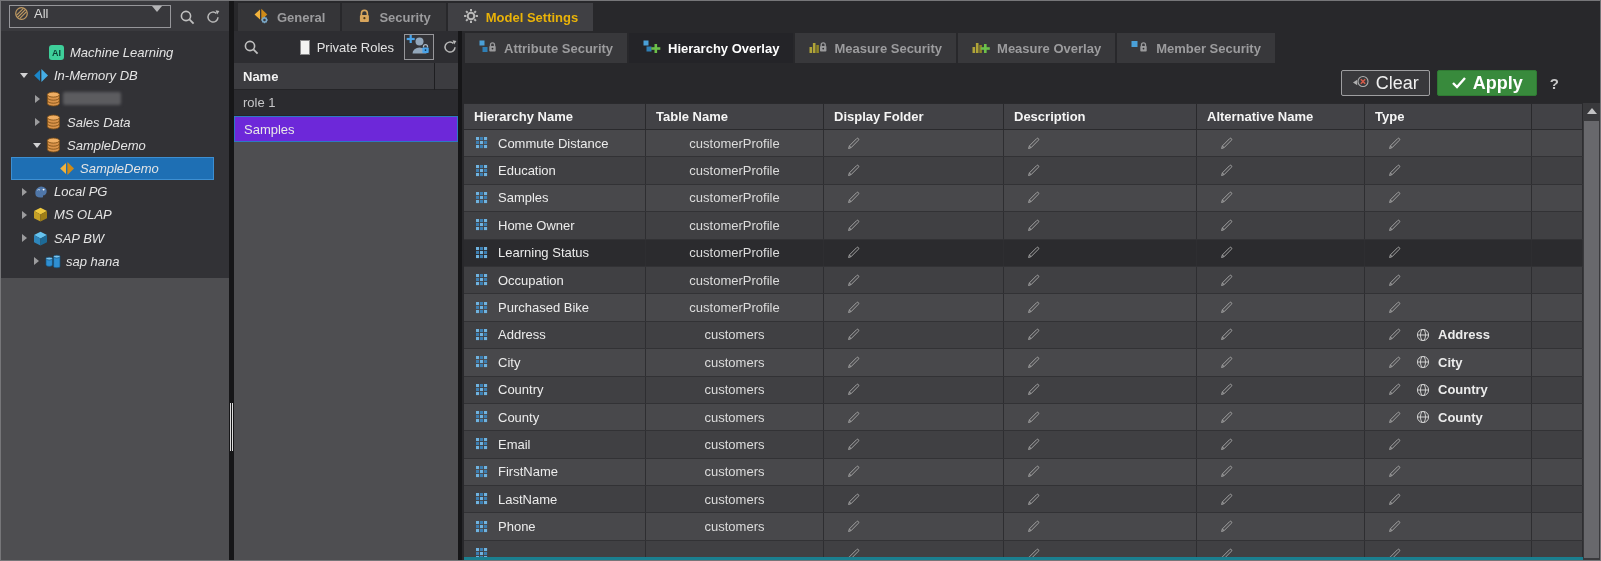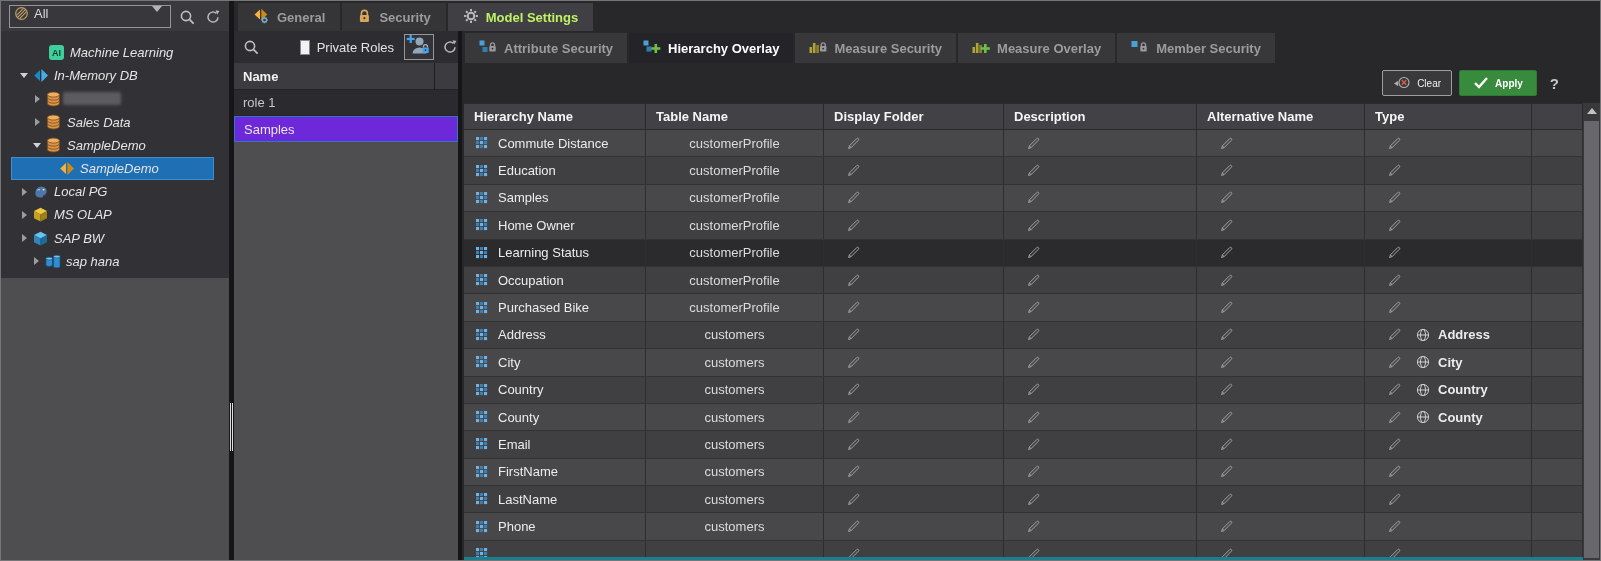--- a/index.html
+++ b/index.html
@@ -28,21 +28,21 @@
   .ai-badge{display:inline-flex;width:15px;height:15px;background:#3ecf9a;border-radius:3px;align-items:center;justify-content:center;font-size:9px;font-weight:700;color:#0c3f33;}
 
   
   .split1{position:absolute;left:228px;top:0;width:5px;height:559px;background:#161618;cursor:col-resize;}
   .grip{position:absolute;left:0;top:402px;width:5px;height:48px;display:flex;justify-content:center;gap:1px;}
   .grip i{display:block;width:1px;height:48px;background:#dcdcdc;}
   .split2{position:absolute;left:457px;top:30px;width:4px;height:529px;background:#161618;cursor:col-resize;}
   .top-strip{position:absolute;left:233px;top:0;right:0;height:30px;background:#28282b;}
   .top-tabs{position:absolute;left:4px;top:2px;height:28px;display:flex;gap:2px;}
   .ttab{height:28px;display:flex;align-items:center;gap:7px;padding:0 15px;background:#353538;color:#9c9c9e;font-size:13px;font-weight:600;cursor:pointer;}
-  .ttab.active{background:#404044;color:#bef264;font-weight:700;}
+  .ttab.active{background:#404044;color:#eab308;font-weight:700;}
 
   
   .mid-panel{position:absolute;left:233px;top:30px;width:224px;height:529px;background:#4e4e51;}
   .mid-toolbar{position:absolute;left:0;top:0;width:224px;height:32px;background:#2d2d31;display:flex;align-items:center;}
   .mid-toolbar .mticon{display:flex;align-items:center;justify-content:center;}
   .checkbox{width:15px;height:15px;background:#f2f2f2;border:1px solid #88888a;}
   .pr-label{color:#e2e2e2;font-size:13px;margin-left:7px;white-space:nowrap;}
   .add-role-btn{width:40px;height:26px;border:1px solid #96969a;background:#333337;display:flex;align-items:center;justify-content:center;margin-left:10px;cursor:pointer;}
   .roles-header{position:absolute;left:0;top:32px;width:224px;height:27px;background:#3c3c40;border-bottom:1px solid #242427;display:flex;align-items:center;}
   .roles-header span{color:#f2f2f2;font-size:13px;font-weight:700;padding-left:9px;}
@@ -51,21 +51,21 @@
   .role-row{height:26px;display:flex;align-items:center;background:#2b2b2f;color:#c6c6c8;font-size:13px;border-bottom:1px solid #242427;cursor:pointer;}
   .role-row span{padding-left:9px;}
   .role-row.selected{background:#6d28d9;color:#e8e8e8;border:1px solid #2d7ac1;}
 
   
   .right-panel{position:absolute;left:461px;top:30px;width:1139px;height:529px;background:#28282b;}
   .ov-tabs{position:absolute;left:3px;top:2px;height:30px;display:flex;gap:2px;}
   .otab{height:30px;display:flex;align-items:center;gap:7px;padding:0 14px;background:#38383b;color:#9c9c9e;font-size:13px;font-weight:600;cursor:pointer;}
   .otab.active{background:#242428;color:#ffffff;font-weight:700;}
   .ov-toolbar{position:absolute;left:0;top:32px;width:1139px;height:40px;display:flex;align-items:center;justify-content:flex-end;padding-right:42px;gap:7px;}
-  .btn{height:26px;display:flex;align-items:center;gap:6px;font-size:10px;cursor:pointer;border-radius:2px;}
+  .btn{height:26px;display:flex;align-items:center;gap:6px;font-size:18px;cursor:pointer;border-radius:2px;}
   .btn-clear{border:1px solid #9e9ea0;background:#39393c;color:#f0f0f0;padding:0 10px;}
   .btn-apply{background:#388a3c;color:#ffffff;font-weight:700;padding:0 13px;border:1px solid #2f7a33;}
   .help{color:#c8c8c8;font-size:15px;font-weight:700;margin-left:6px;cursor:pointer;}
 
   .tbl-header{position:absolute;left:2px;top:72px;width:1119px;height:27px;background:#424246;display:flex;border-top:1px solid #2a2a2d;border-bottom:1px solid #2a2a2d;}
   .th{display:flex;align-items:center;color:#f5f5f5;font-size:13px;font-weight:700;padding-left:10px;border-right:1px solid #29292c;overflow:hidden;white-space:nowrap;}
   .tbl-body{position:absolute;left:2px;top:99px;width:1119px;height:430px;overflow:hidden;}
   .trow{display:flex;height:27.4px;border-bottom:1px solid #323235;cursor:default;}
   .trow.alt-a{background:#48484b;}
   .trow.alt-b{background:#404043;}

